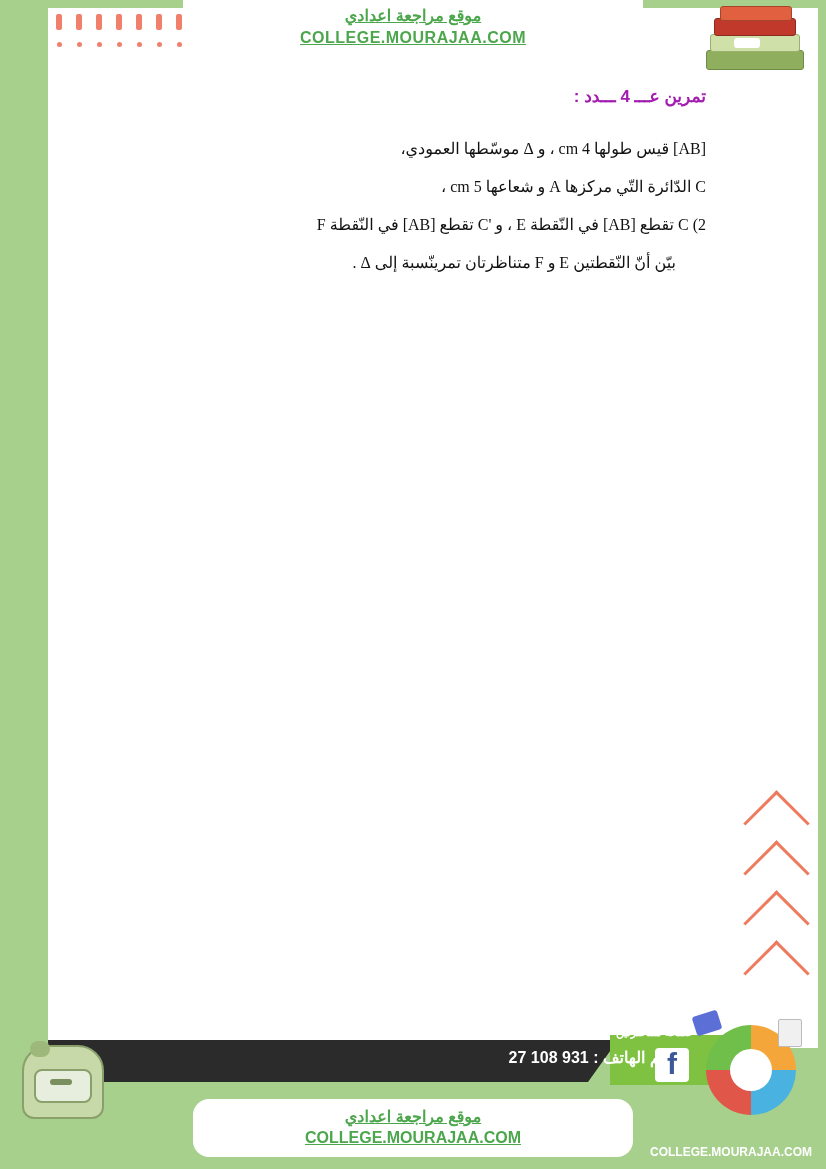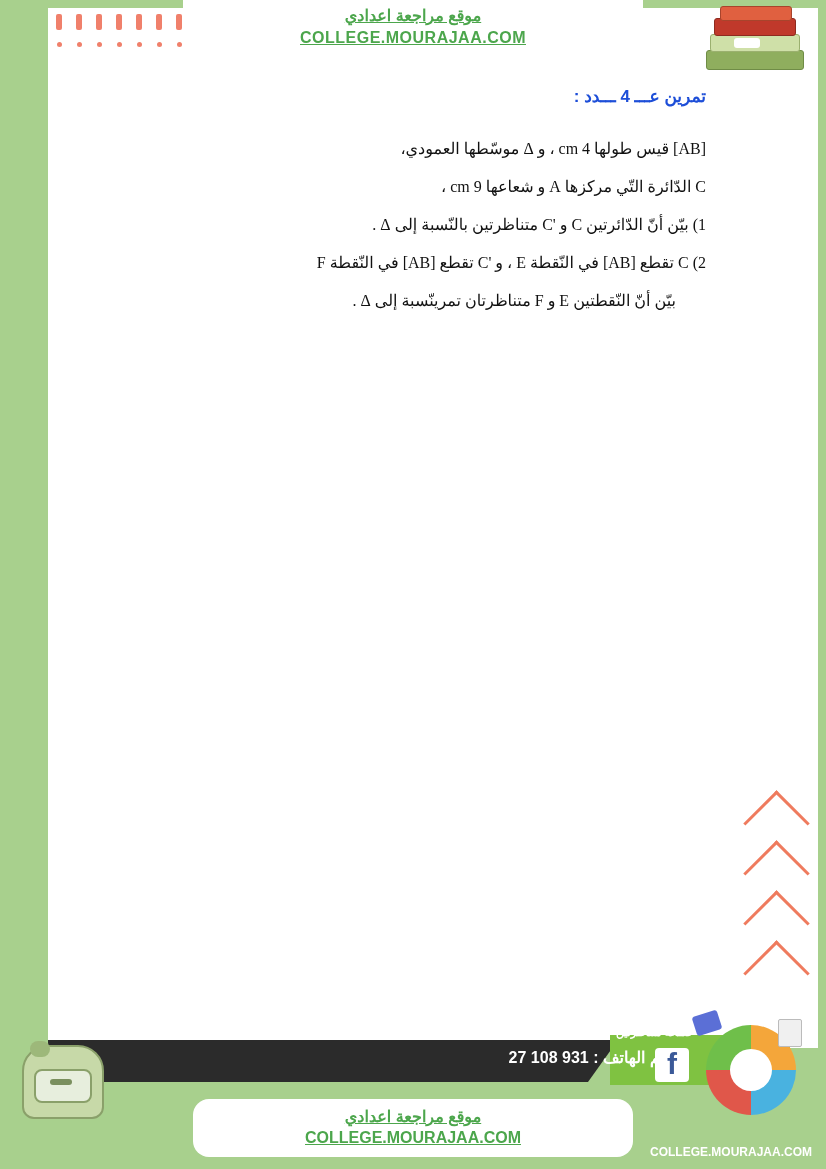--- a/index.html
+++ b/index.html
@@ -76,21 +76,21 @@
     width:110px;height:80px;
   }
   .book{
     position:absolute;border-radius:3px;
   }
   
   .ex-title{
     position:absolute;
     right:120px;
     top:86px;
-    color:#1d4ed8;
+    color:#a21caf;
     font-weight:bold;
     font-size:17px;
     font-family:"Liberation Sans", sans-serif;
     direction:rtl;
   }
   
   .body-block{
     position:absolute;
     right:120px;
     top:130px;
@@ -268,22 +268,21 @@
     <div class="book" style="left:10px;top:30px;width:88px;height:16px;background:#cfe0a8;border:1px solid #9bb06f;"></div>
     <div class="book" style="left:14px;top:14px;width:80px;height:16px;background:#c0392b;border:1px solid #8e2b20;"></div>
     <div class="book" style="left:20px;top:2px;width:70px;height:13px;background:#e06040;border:1px solid #a8442c;"></div>
     <div class="book" style="left:34px;top:34px;width:26px;height:10px;background:#ffffff;"></div>
   </div>
 
   <div class="ex-title">تمرين عـــ 4 ـــدد :</div>
 
   <div class="body-block">
     <div class="ln l2">[AB] قيس طولها 4 cm ، و Δ موسّطها العمودي،</div>
-    <div class="ln l3">C الدّائرة التّي مركزها A و شعاعها 9 cm ،</div>
-    <div class="ln l5">1) بيّن أنّ الدّائرتين C و 'C متناظرتين بالنّسبة إلى Δ .</div>
+    <div class="ln l3">C الدّائرة التّي مركزها A و شعاعها 5 cm ،</div>
     <div class="ln l6">2) C تقطع [AB] في النّقطة E ، و 'C تقطع [AB] في النّقطة F</div>
     <div class="ln l7">بيّن أنّ النّقطتين E و F متناظرتان تمرينّسبة إلى Δ .</div>
   </div>
 
   <div>
     <span class="chev" style="right:26px;top:800px;width:44px;height:44px;"></span>
     <span class="chev" style="right:26px;top:850px;width:44px;height:44px;"></span>
     <span class="chev" style="right:26px;top:900px;width:44px;height:44px;"></span>
     <span class="chev" style="right:26px;top:950px;width:44px;height:44px;"></span>
   </div>

